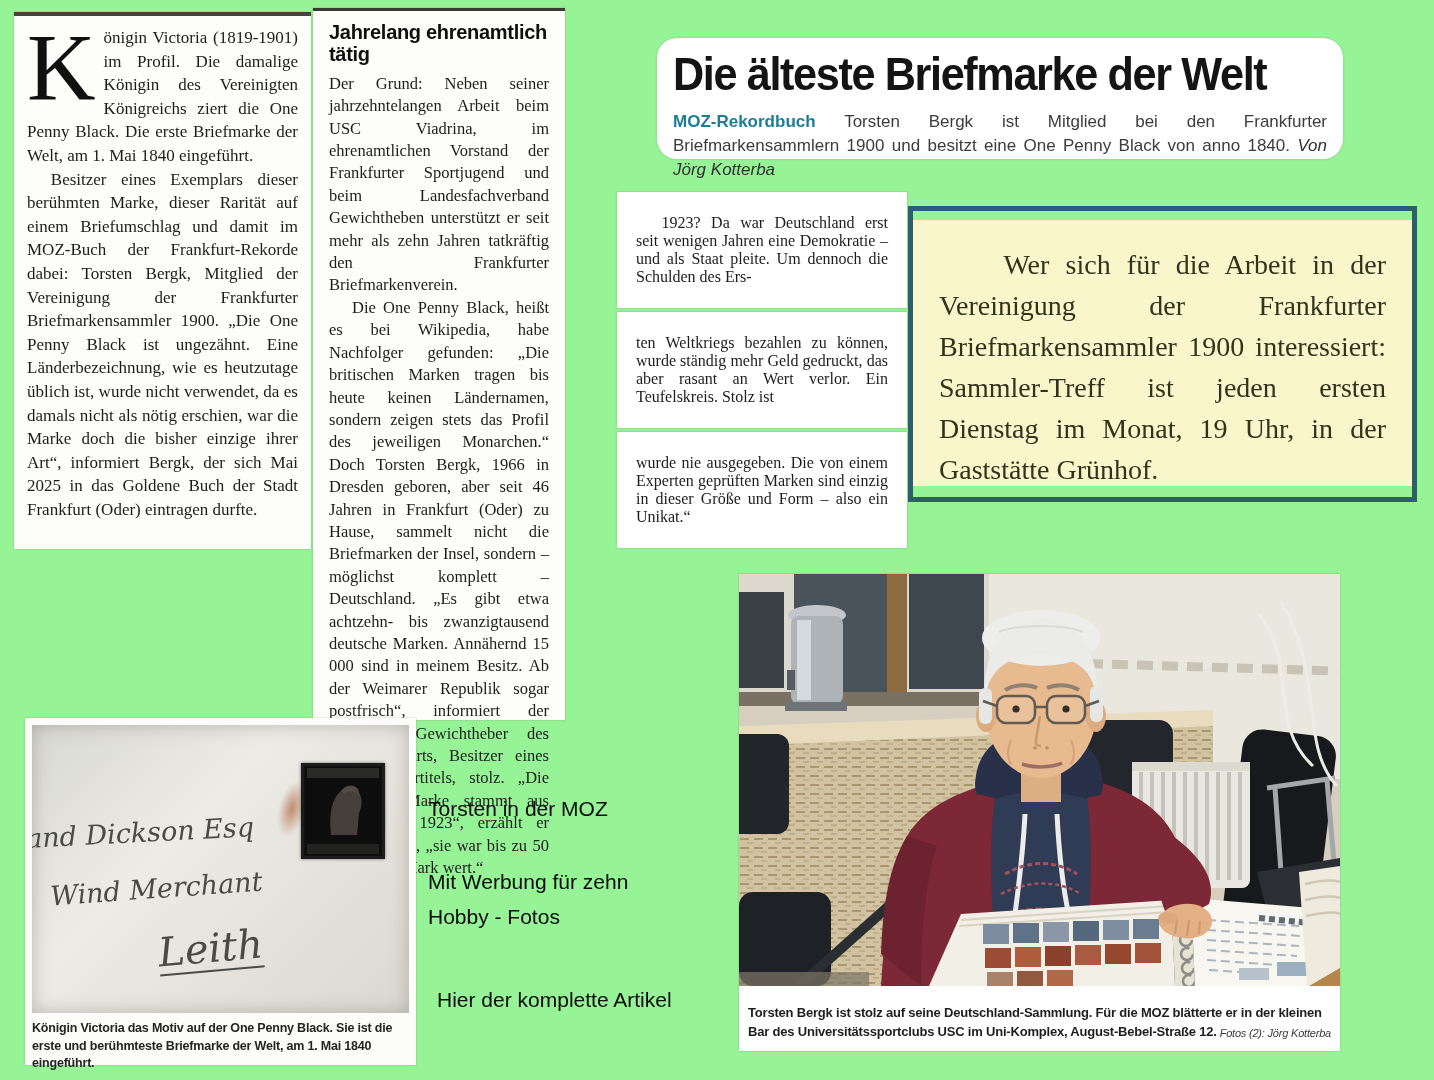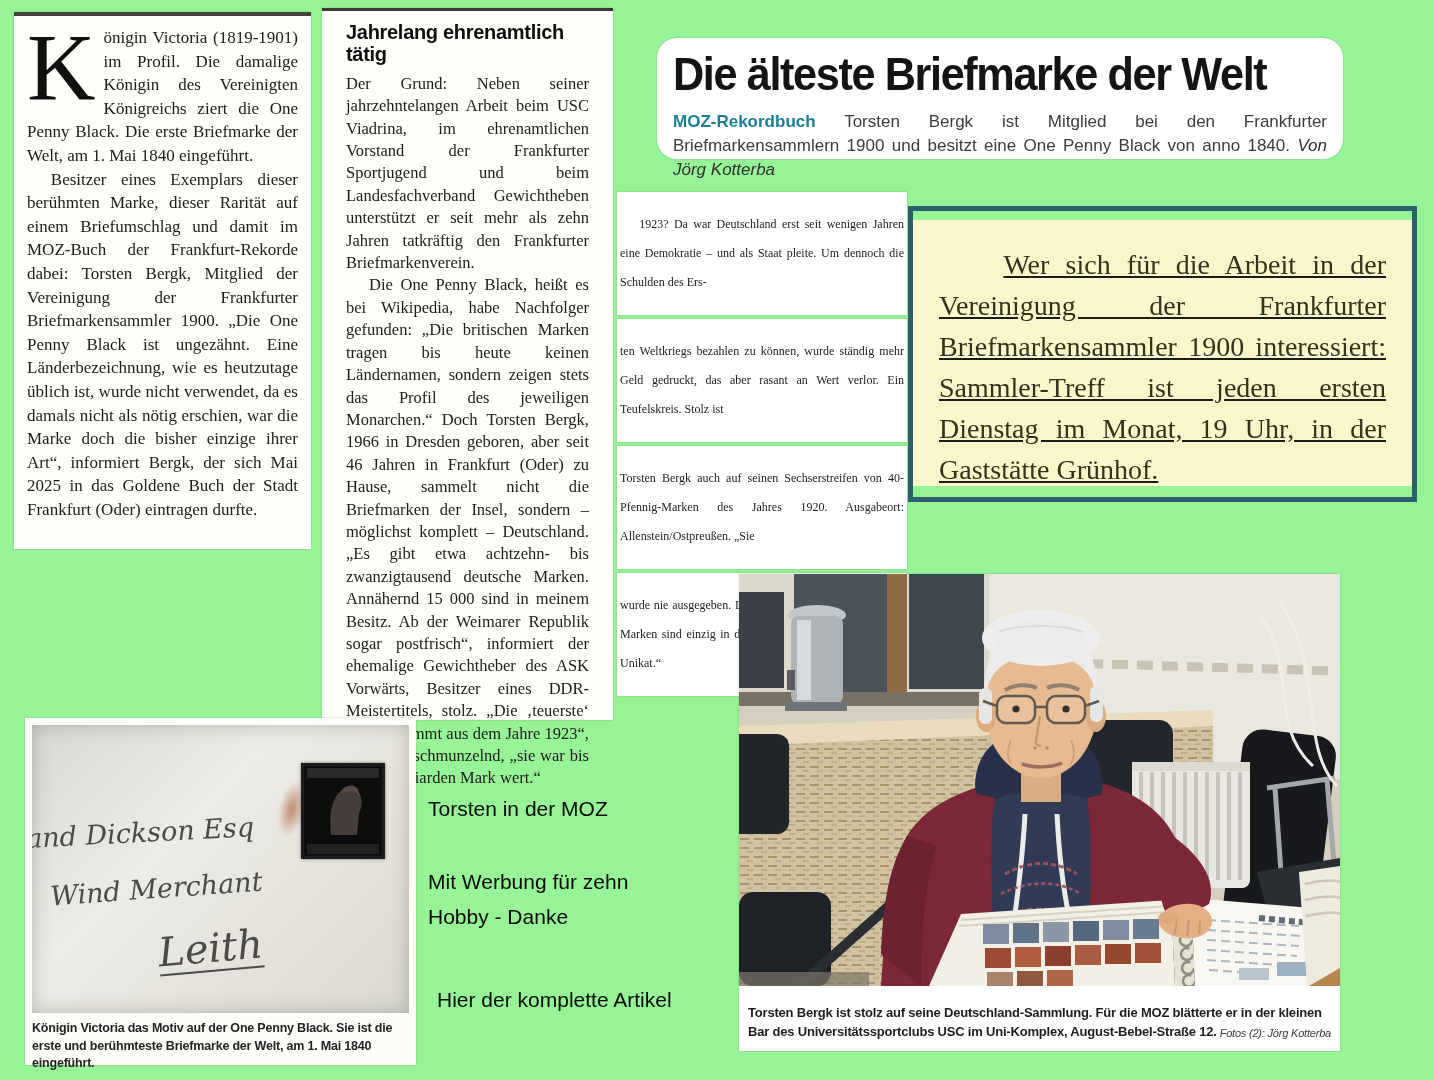--- a/index.html
+++ b/index.html
@@ -8,46 +8,46 @@
   .clip{position:absolute;background:#fdfdfa;box-sizing:border-box;box-shadow:0 0 2px rgba(40,60,40,.25);}
   .clip p{margin:0;text-align:justify;}
 
   
   #clip-victoria{left:14px;top:12px;width:297px;height:537px;padding:10px 13px;border-top:4px solid #45433c;
                  font-size:17px;line-height:23.6px;}
   .dropcap{float:left;font-size:95px;line-height:76px;padding:4px 8px 0 0;color:#101010;}
   .indent{text-indent:1.4em;}
 
   
-  #clip-ehrenamt{left:322px;top:8px;width:291px;height:712px;padding:8px 24px;border-top:3px solid #3a3a34;
+  #clip-ehrenamt{left:313px;top:8px;width:252px;height:712px;padding:8px 16px;border-top:3px solid #3a3a34;
                  font-size:16.5px;line-height:22.4px;}
   #clip-ehrenamt h2{margin:2px 0 7px 0;font-family:"Liberation Sans","DejaVu Sans",sans-serif;
                     font-size:20px;font-weight:bold;color:#0e0e0e;letter-spacing:-.3px;}
 
   
   #masthead{left:657px;top:38px;width:686px;height:121px;padding:8px 16px;background:#ffffff;border-radius:20px;}
   #masthead h1{margin:0 0 9px 0;font-family:"Liberation Sans","DejaVu Sans",sans-serif;font-weight:bold;
                font-size:47px;letter-spacing:-1.5px;color:#141414;white-space:nowrap;
                transform:scaleX(.92);transform-origin:left top;}
   .standfirst{font-family:"Liberation Sans","DejaVu Sans",sans-serif;font-size:17px;line-height:1.42;
               color:#3c3c3c;text-align:right;}
   .kicker{font-weight:bold;color:#1a7e95;}
   .byline{font-style:italic;color:#2f2f2f;}
 
   
   #clip-1923{position:absolute;left:617px;top:192px;width:290px;}
-  #clip-1923 .seg{background:#ffffff;box-sizing:border-box;padding:6px 3px;margin-bottom:4px;
-                  font-size:12px;line-height:29px;text-align:justify;box-shadow:0 0 2px rgba(40,60,40,.25);}
+  #clip-1923 .seg{background:#ffffff;box-sizing:border-box;padding:6px 19px;margin-bottom:4px;
+                  font-size:16px;line-height:18px;text-align:justify;box-shadow:0 0 2px rgba(40,60,40,.25);}
   #clip-1923 .seg.first p{text-indent:1.6em;}
 
   
   #infobox{position:absolute;left:908px;top:206px;width:509px;height:296px;box-sizing:border-box;
            border:5px solid #2d5e6e;background:#96f396;}
   .infobox-inner{position:absolute;left:0;right:0;top:9px;bottom:11px;background:#f9f6cc;box-sizing:border-box;
-           padding:24px 26px 10px 26px;text-decoration:underline;}
+           padding:24px 26px 10px 26px;}
   .infobox-inner p{margin:0;font-size:28px;line-height:41px;color:#33331c;text-align:justify;text-indent:2.3em;}
 
   
   #envelope{left:25px;top:718px;width:391px;height:347px;padding:7px;background:#fcfcf9;}
   .env-scan{position:relative;width:100%;height:288px;overflow:hidden;
             background:linear-gradient(135deg,#d8d8d2 0%,#ecebe5 38%,#e3e1da 70%,#d9d8d1 100%);
             box-shadow:inset 0 0 18px rgba(90,90,80,.35);}
   .hw{position:absolute;font-style:italic;color:#4a4a46;font-family:"DejaVu Serif","Liberation Serif",serif;}
   .hw1{left:-6px;top:92px;font-size:27px;transform:rotate(-3deg);}
   .hw2{left:18px;top:148px;font-size:27px;transform:rotate(-4deg);}
@@ -95,23 +95,20 @@
   </div>
 
   <div id="clip-1923">
     <div class="seg first">
         <p>1923? Da war Deutschland erst seit wenigen Jahren eine Demokratie – und als Staat pleite. Um dennoch die Schulden des Ers-</p>
       </div>
     <div class="seg">
         <p>ten Weltkriegs bezahlen zu können, wurde ständig mehr Geld gedruckt, das aber rasant an Wert verlor. Ein Teufelskreis. Stolz ist</p>
       </div>
     <div class="seg">
-        <p>Torsten Bergk auch auf seinen Sechserstreifen von 40-Pfennig-Marken des Jahres 1920. Ausgabeort: Allenstein/Ostpreußen. „Sie</p>
-      </div>
-    <div class="seg">
         <p>wurde nie ausgegeben. Die von einem Experten geprüften Marken sind einzig in dieser Größe und Form – also ein Unikat.“</p>
       </div>
   </div>
 
   <div id="infobox">
     <div class="infobox-inner">
       <p>Wer sich für die Arbeit in der Vereinigung der Frankfurter Briefmarkensammler 1900 interessiert: Sammler-Treff ist jeden ersten Dienstag im Monat, 19 Uhr, in der Gaststätte Grünhof.</p>
     </div>
   </div>
 
@@ -130,21 +127,21 @@
           <path d="M40,28 C44,22 52,20 57,26 L59,34 C55,28 48,27 43,31 Z" fill="#524a44"></path>
         </svg>
       </div>
     </div>
     <div class="env-caption">Königin Victoria das Motiv auf der One Penny Black. Sie ist die erste und berühmteste Briefmarke der Welt, am 1. Mai 1840 eingeführt.</div>
   </div>
 
   <div class="note" id="note1">Torsten in der MOZ</div>
   <div class="note" id="note2">
     <div>Mit Werbung für zehn</div>
-    <div>Hobby - Danke</div>
+    <div>Hobby - Fotos</div>
   </div>
   <div class="note" id="note3">Hier der komplette Artikel</div>
 
   <div class="clip" id="photo-block">
     <svg width="601" height="412" viewBox="0 0 601 412">
 
       <rect x="0" y="0" width="601" height="412" fill="#d6cebe"></rect>
       <rect x="250" y="0" width="351" height="205" fill="#eae7de"></rect>
       <path d="M298,88 L598,97" stroke="#c8c3b5" stroke-width="9" stroke-dasharray="16 9" fill="none"></path>
 

